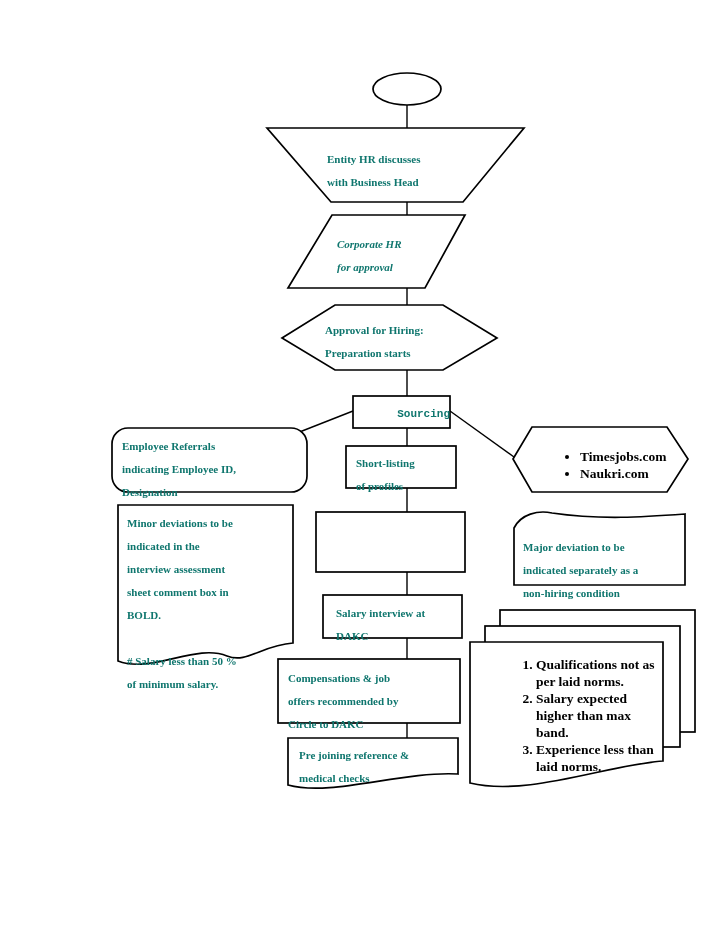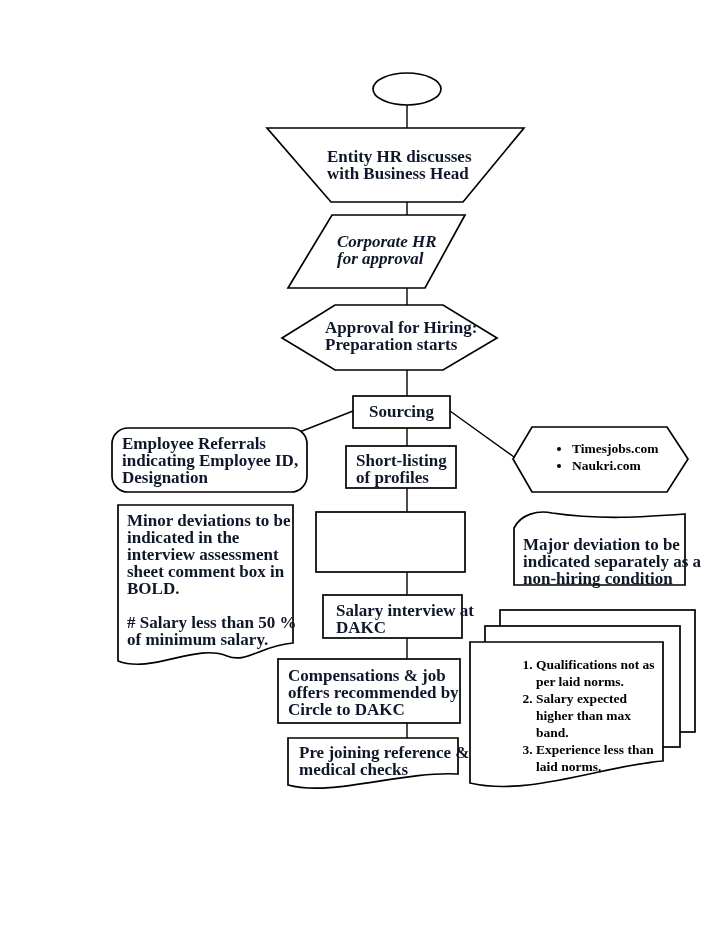--- a/index.html
+++ b/index.html
@@ -1,22 +1,22 @@
 <!DOCTYPE html>
 <html><head>
 <meta charset="utf-8">
 <style>
   html,body{margin:0;padding:0;background:#ffffff;}
   #page{position:relative;width:728px;height:942px;background:#ffffff;overflow:hidden;
         font-family:"Liberation Serif",serif;}
   #chart-svg{position:absolute;left:0;top:0;}
-  .lbl{position:absolute;font-weight:700;font-size:17px;line-height:17px;color:#0f172a;
+  .lbl{position:absolute;font-weight:700;font-size:11px;line-height:23px;color:#0f766e;
        white-space:pre-line;}
-  .center{text-align:center;}
-  ul.ports{margin:0;padding-left:27px;list-style:disc;}
+  .center{text-align:right;font-family:Liberation Mono, monospace;}
+  ul.ports{margin:8px;padding-left:27px;list-style:disc;}
   ol.rejects{margin:12px;padding-left:27px;list-style:decimal;}
   ul.ports li, ol.rejects li{font-weight:700;font-size:13.5px;line-height:17px;color:#000;
        white-space:pre-line;}
 </style>
 </head>
 <body>
 
 <div id="page">
 
   <svg id="chart-svg" width="728" height="942" viewBox="0 0 728 942">

